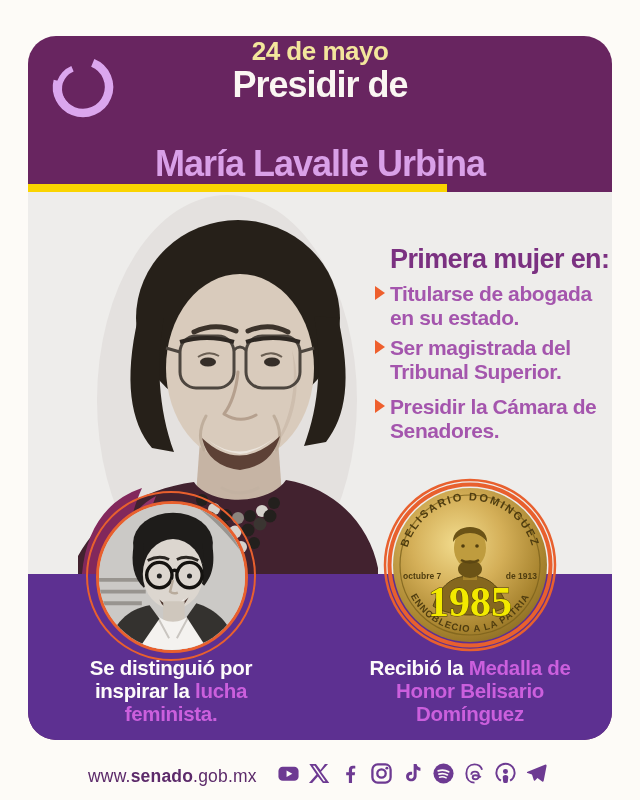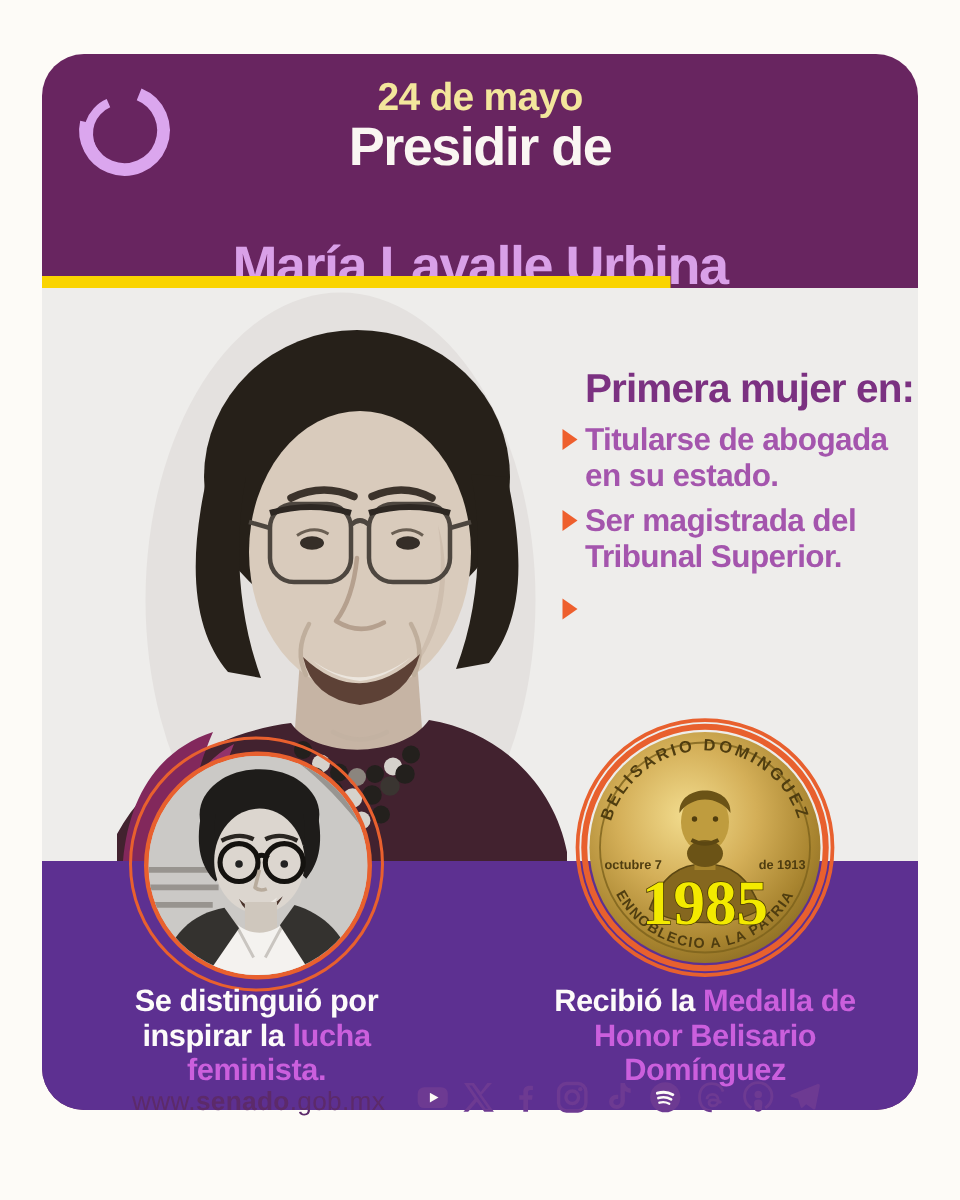--- a/index.html
+++ b/index.html
@@ -3,21 +3,21 @@
 <meta charset="utf-8">
 <style>
   html,body{margin:0;padding:0;}
   .page{position:relative;width:640px;height:800px;background:var(--page_bg);
         font-family:"Liberation Sans",sans-serif;overflow:hidden;}
   .card{position:absolute;left:28px;top:36px;width:584px;height:704px;
         border-radius:28px;background:var(--header_bg);overflow:hidden;}
   
   .header{position:absolute;left:0;top:0;width:100%;height:156px;text-align:center;}
   .logo{position:absolute;left:16px;top:14px;}
-  .hdr-date{padding-top:13px;font-size:26px;font-weight:bold;letter-spacing:-.5px;color:var(--pale_yellow);}
+  .hdr-date{font-size:26px;font-weight:bold;letter-spacing:-.5px;color:var(--pale_yellow);}
   .hdr-t1{font-size:36px;font-weight:bold;letter-spacing:-1px;line-height:1.02;color:var(--white_text);}
   .hdr-t2{font-size:36px;font-weight:bold;letter-spacing:-1px;line-height:1.05;color:var(--lilac);margin-top:41px;}
   .ybar{position:absolute;left:0;top:148px;width:419px;height:8px;background:var(--divider_yellow);}
   
   .gray-band{position:absolute;left:0;top:156px;width:100%;height:382px;background:var(--section_bg);overflow:hidden;}
   .backdrop{position:absolute;left:69px;top:3px;width:260px;height:410px;border-radius:50%;background:var(--backdrop);}
   .portrait{position:absolute;left:50px;top:8px;width:300px;height:374px;}
   
   .facts{position:absolute;left:347px;top:52px;width:235px;}
   .facts-title{font-size:27px;font-weight:bold;letter-spacing:-.6px;color:var(--heading_purple);
@@ -37,21 +37,21 @@
                 border:3.5px solid var(--ring_orange);overflow:hidden;background:#cbc9c6;}
   .photo-circle svg{display:block;width:100%;height:100%;}
   .medal-wrap{position:absolute;left:353px;top:440px;width:178px;height:178px;}
   
   .caption{position:absolute;top:620px;text-align:center;font-size:20.5px;font-weight:bold;
            letter-spacing:-.3px;line-height:1.13;color:#fdfbfa;}
   .cap-left{left:43px;width:200px;}
   .cap-right{left:337px;width:210px;}
   .pink{color:var(--highlight_pink);}
   
-  .footer{position:absolute;left:0;top:696px;width:640px;height:62px;}
+  .footer{position:absolute;left:0;top:738px;width:640px;height:62px;}
   .url{position:absolute;left:88px;top:28px;font-size:17.5px;color:var(--footer_purple);letter-spacing:.2px;}
   .url b{font-weight:bold;}
   .icons{position:absolute;left:277px;top:24px;display:flex;gap:8px;align-items:center;}
   .icons svg{width:23px;height:23px;display:block;}
   .pfill{fill:var(--icon_purple);}
   .pstroke{stroke:var(--icon_purple);fill:none;}
 </style>
 </head>
 <body>
 
@@ -121,21 +121,21 @@
             <circle cx="163" cy="347" r="6" fill="#d6d2cc"></circle>
           <circle cx="176" cy="343" r="6" fill="#23201d"></circle>
         </g>
       </svg>
 
       <div class="facts">
         <div class="facts-title">Primera mujer en:</div>
         <ul>
           <li><span class="tri"></span><span>Titularse de abogada en su estado.</span></li>
           <li><span class="tri"></span><span>Ser magistrada del Tribunal Superior.</span></li>
-          <li><span class="tri"></span></li>
+          <li><span class="tri"></span><span>Presidir la Cámara de Senadores.</span></li>
         </ul>
       </div>
     </div>
 
     <div class="purple-band"></div>
 
     <div class="outer-ring ring-left"></div>
     <div class="photo-circle">
       <svg viewBox="0 0 150 150">
         <rect width="150" height="150" fill="#cbc9c6"></rect>

